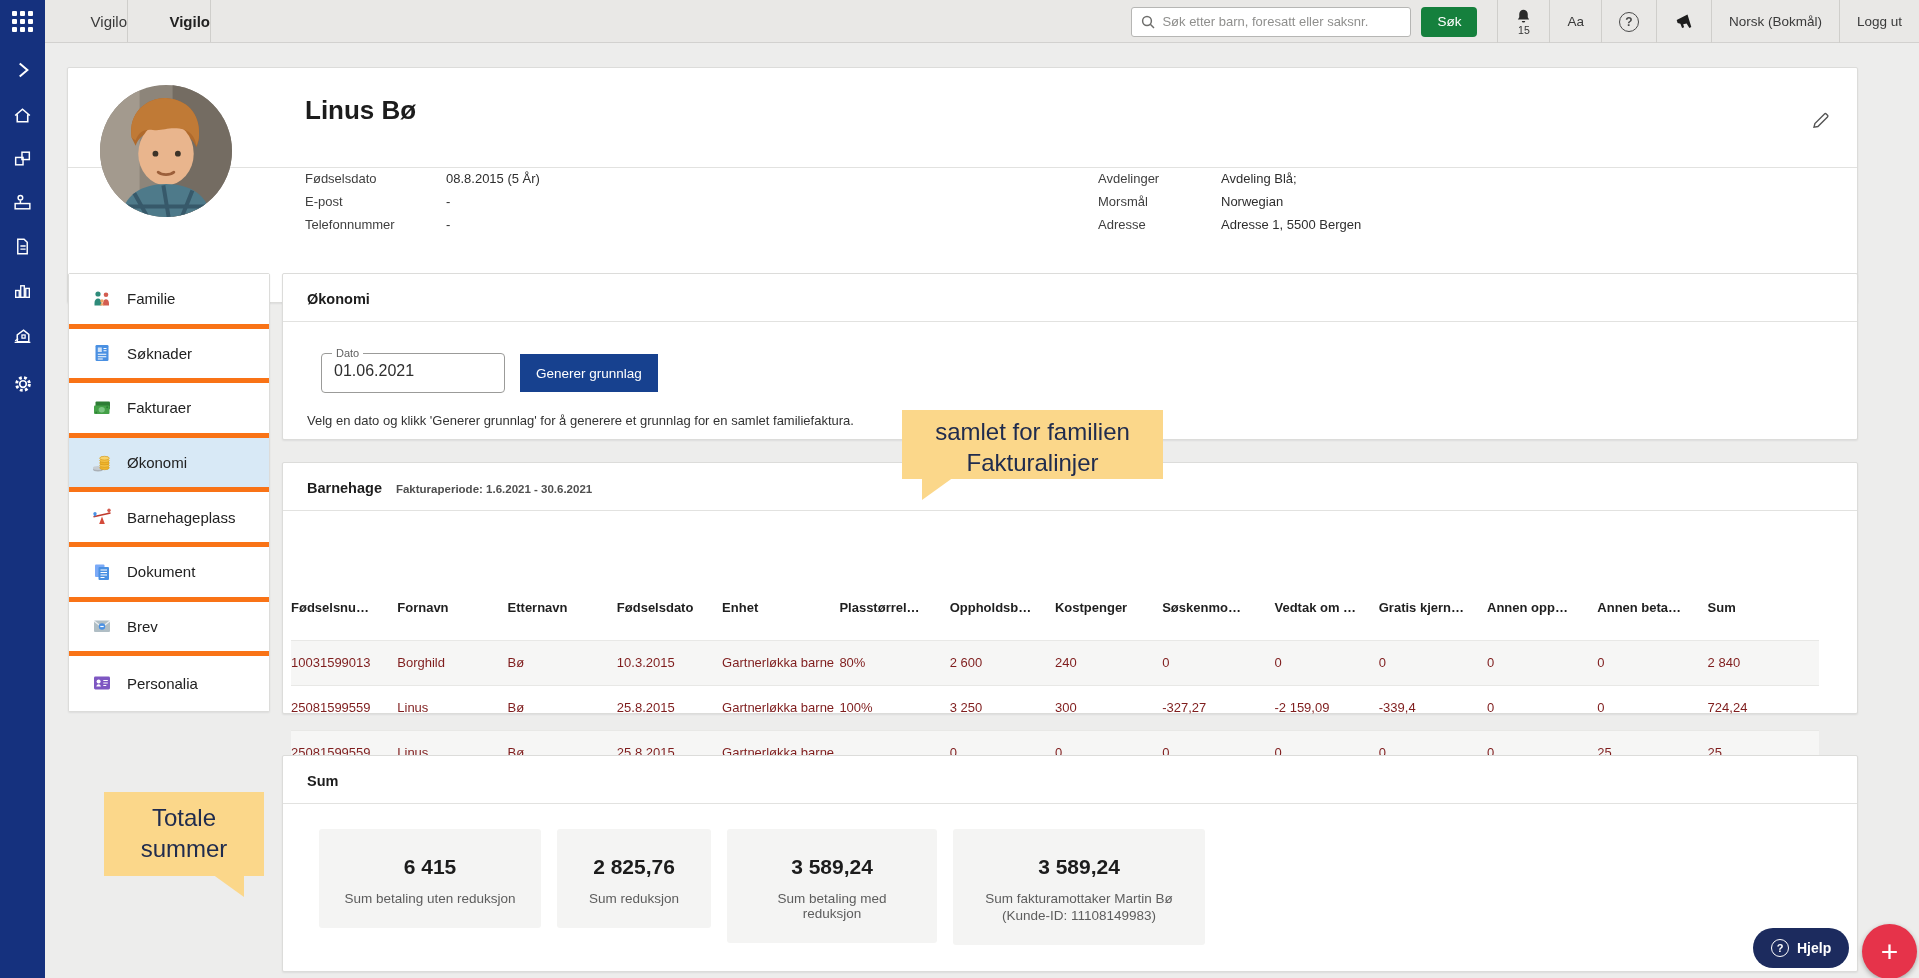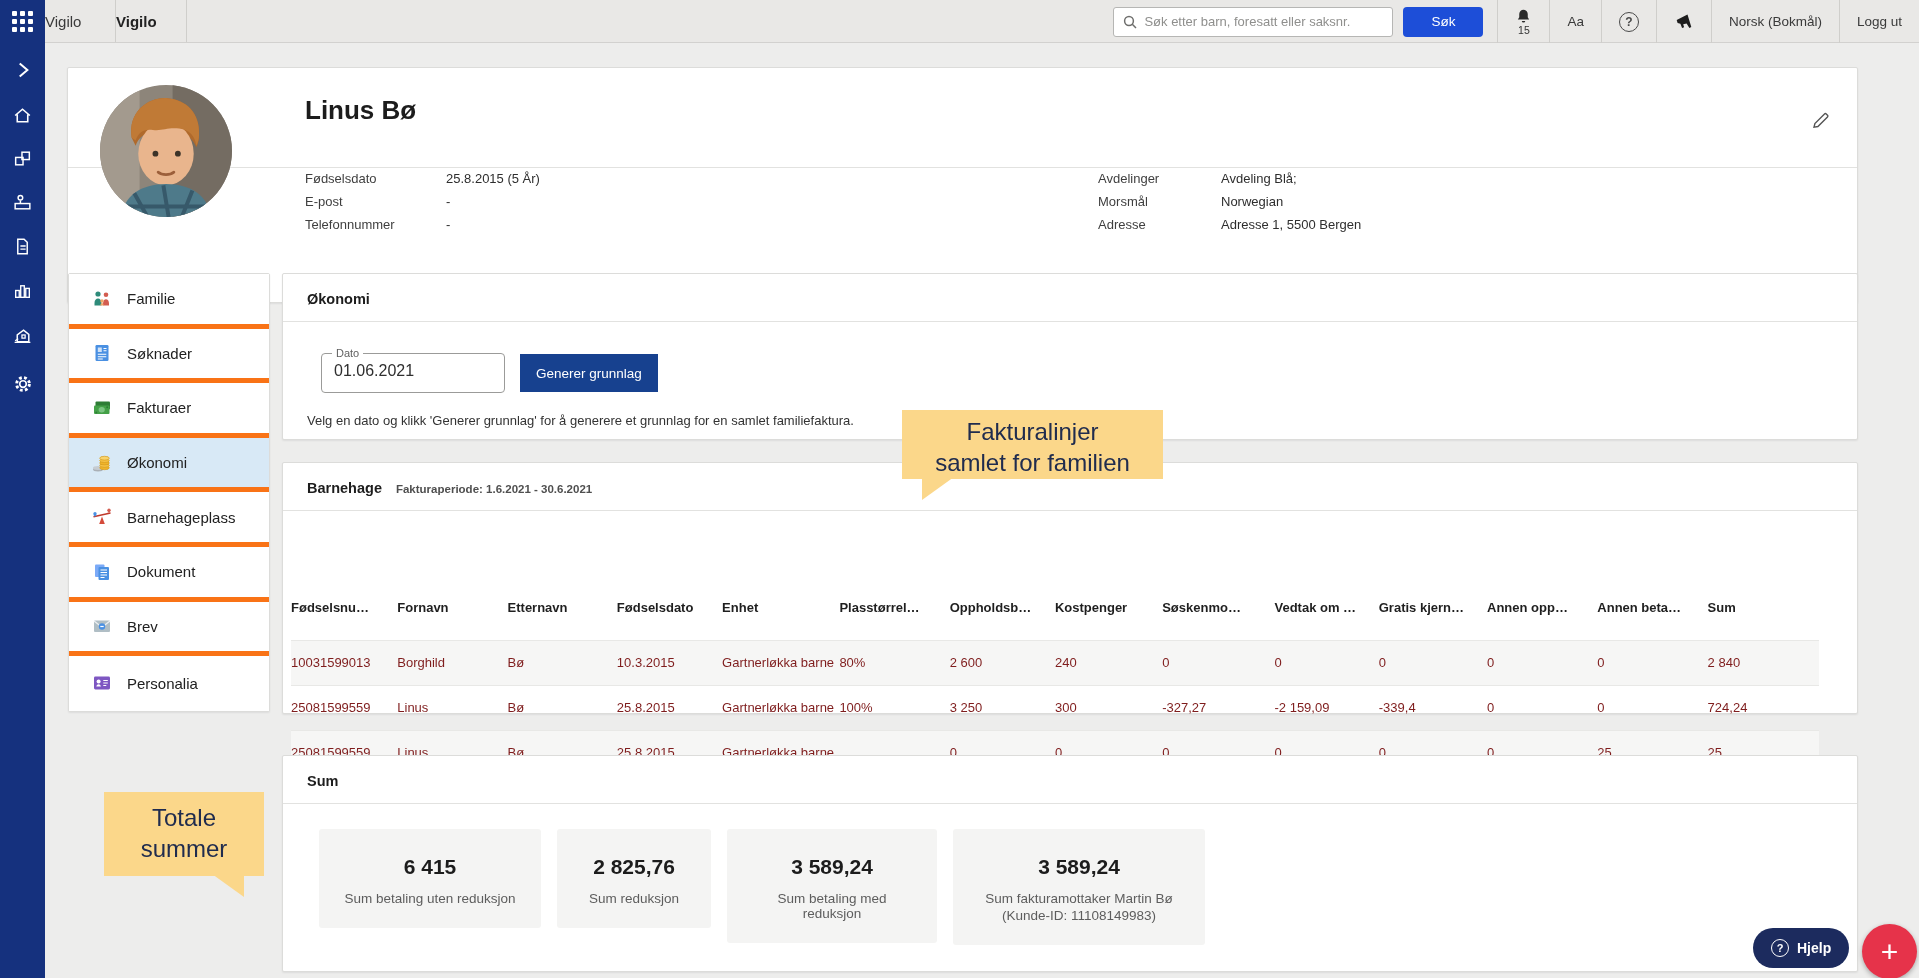--- a/index.html
+++ b/index.html
@@ -4,27 +4,27 @@
 <style>
   * { margin:0; padding:0; box-sizing:border-box; }
   html,body { width:1919px; height:978px; overflow:hidden; }
   body { font-family:"Liberation Sans", sans-serif; background:#ededec; position:relative; color:#2e2e2e; }
 
   
   .topbar { position:absolute; left:0; top:0; width:1919px; height:43px; background:#e9e8e6; border-bottom:1px solid #d2d1cf; z-index:20; display:flex; align-items:stretch; }
   .appbtn { width:45px; height:43px; background:#15317e; display:flex; align-items:center; justify-content:center; flex:0 0 45px; }
   .gridicon { display:grid; grid-template-columns:repeat(3,5px); grid-gap:3px; }
   .gridicon i { width:5px; height:5px; background:#fff; border-radius:1px; }
-  .tab { width:71px; display:flex; align-items:center; justify-content:flex-start; font-size:15px; color:#3a3a3a; border-right:1px solid #cfcecb; background:#e9e8e6; }
+  .tab { width:83px; display:flex; align-items:center; justify-content:flex-end; font-size:15px; color:#3a3a3a; border-right:1px solid #cfcecb; background:#e9e8e6; }
   .tab.active { font-weight:700; color:#222; }
   .topbar-right { margin-left:auto; display:flex; align-items:center; height:43px; }
   .searchbox { width:280px; height:30px; background:#fff; border:1px solid #b6b6b4; border-radius:3px; display:flex; align-items:center; padding:0 8px; margin-right:10px; }
   .searchbox input { border:none; outline:none; flex:1; font-size:13px; color:#444; font-family:"Liberation Sans",sans-serif; background:transparent; }
   .searchbox input::placeholder { color:#8f8f8d; }
-  .sokbtn { height:30px; padding:0 28px; background:#1d4ed8; color:#fff; font-size:13.5px; border:none; border-radius:4px; margin-right:14px; cursor:pointer; font-family:"Liberation Sans",sans-serif; }
+  .sokbtn { height:30px; padding:0 16px; background:#15803d; color:#fff; font-size:13.5px; border:none; border-radius:4px; margin-right:20px; cursor:pointer; font-family:"Liberation Sans",sans-serif; }
   .tb-item { height:43px; display:flex; flex-direction:column; align-items:center; justify-content:center; padding:0 17px; border-left:1px solid #cfcecb; font-size:13.5px; color:#3a3a3a; }
   .tb-item .cnt { font-size:10.5px; margin-top:-1px; color:#333; }
   .qcircle { width:20px; height:20px; border:1.6px solid #4a4a4a; border-radius:50%; display:flex; align-items:center; justify-content:center; font-size:12px; font-weight:700; color:#4a4a4a; }
 
   
   .rail { position:absolute; left:0; top:43px; width:45px; height:935px; background:#15317e; z-index:15; }
   .rail .ric { position:absolute; left:0; width:45px; display:flex; justify-content:center; }
 
   
   .card { position:absolute; background:#fff; border:1px solid #dcdcda; border-radius:2px; box-shadow:0 1px 2px rgba(0,0,0,.07); }
@@ -211,21 +211,21 @@
     </svg>
   </div>
   <div class="pname">Linus Bø</div>
   <div class="pencil">
     <svg width="20" height="20" viewBox="0 0 20 20">
         <path d="M3 17.2l.9-3.7 9.6-9.6a1.2 1.2 0 0 1 1.7 0l1.3 1.3a1.2 1.2 0 0 1 0 1.7l-9.6 9.6z" fill="none" stroke="#555" stroke-width="1.4"></path>
       </svg>
   </div>
 
   <div class="pfield" style="left:237px; top:100px; width:140px;"><span class="lab">Fødselsdato</span></div>
-  <div class="pfield" style="left:378px; top:100px;"><span>25.8.2015 (5 År)</span></div>
+  <div class="pfield" style="left:378px; top:100px;"><span>08.8.2015 (5 År)</span></div>
   <div class="pfield" style="left:237px; top:123px; width:140px;"><span class="lab">E-post</span></div>
   <div class="pfield" style="left:378px; top:123px;"><span>-</span></div>
   <div class="pfield" style="left:237px; top:146px; width:140px;"><span class="lab">Telefonnummer</span></div>
   <div class="pfield" style="left:378px; top:146px;"><span>-</span></div>
 
   <div class="pfield" style="left:1030px; top:100px; width:120px;"><span class="lab">Avdelinger</span></div>
   <div class="pfield" style="left:1153px; top:100px;"><span>Avdeling Blå;</span></div>
   <div class="pfield" style="left:1030px; top:123px; width:120px;"><span class="lab">Morsmål</span></div>
   <div class="pfield" style="left:1153px; top:123px;"><span>Norwegian</span></div>
   <div class="pfield" style="left:1030px; top:146px; width:120px;"><span class="lab">Adresse</span></div>
@@ -454,22 +454,22 @@
     </div>
     <div class="sumbox" style="width:252px;">
       <div class="val">3 589,24</div>
       <div class="slab">Sum fakturamottaker Martin Bø</div>
       <div class="slab" style="margin-top:2px;">(Kunde-ID: 11108149983)</div>
     </div>
   </div>
 </div>
 
 <div class="callout" style="left:902px; top:410px; width:261px; height:69px;">
+  <div>samlet for familien</div>
   <div>Fakturalinjer</div>
-  <div>samlet for familien</div>
   <div class="tail tail-dl"></div>
 </div>
 <div class="callout" style="left:104px; top:792px; width:160px; height:84px; padding-top:10px;">
   <div>Totale</div>
   <div>summer</div>
   <div class="tail tail-dr"></div>
 </div>
 
 <div class="hjelp">
   <span class="hq">

